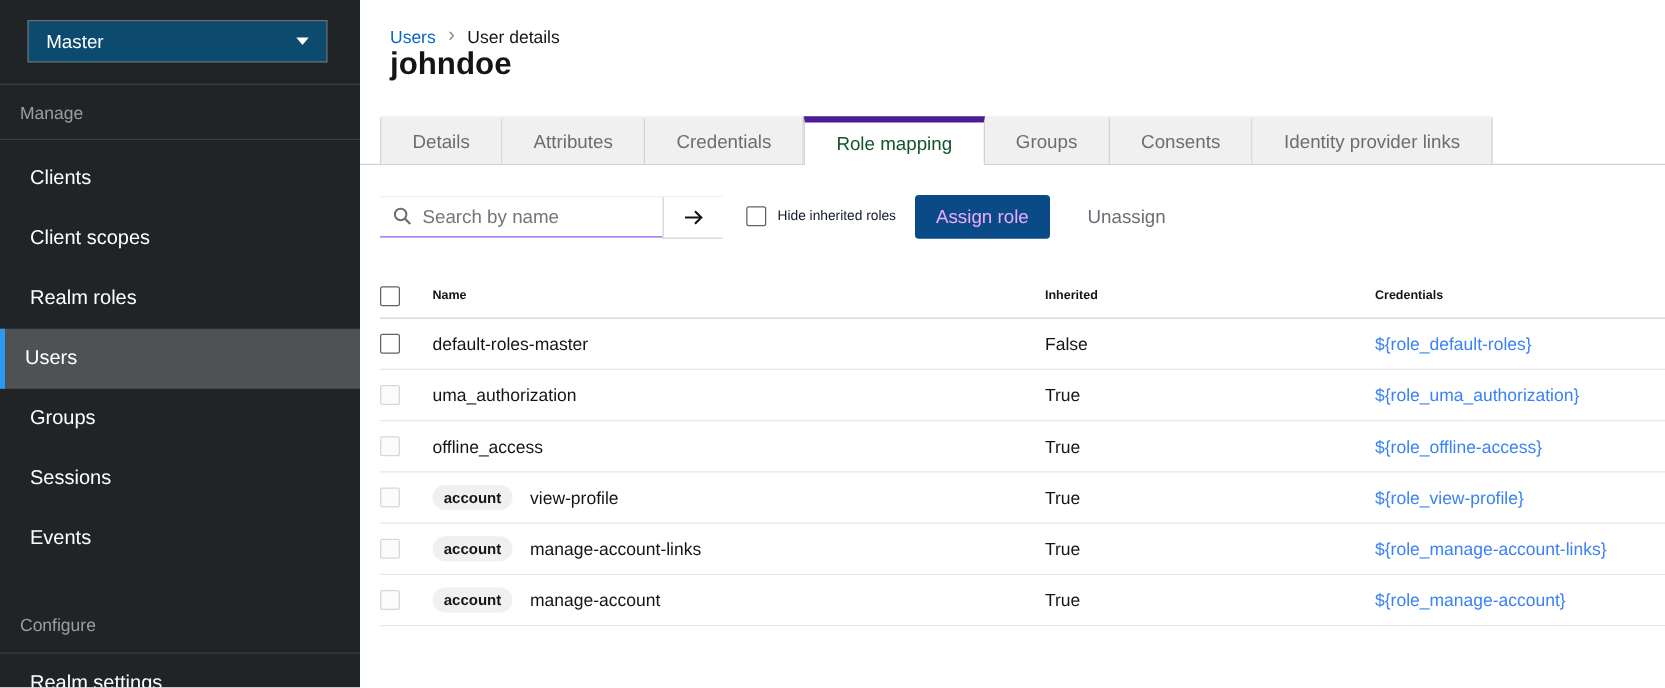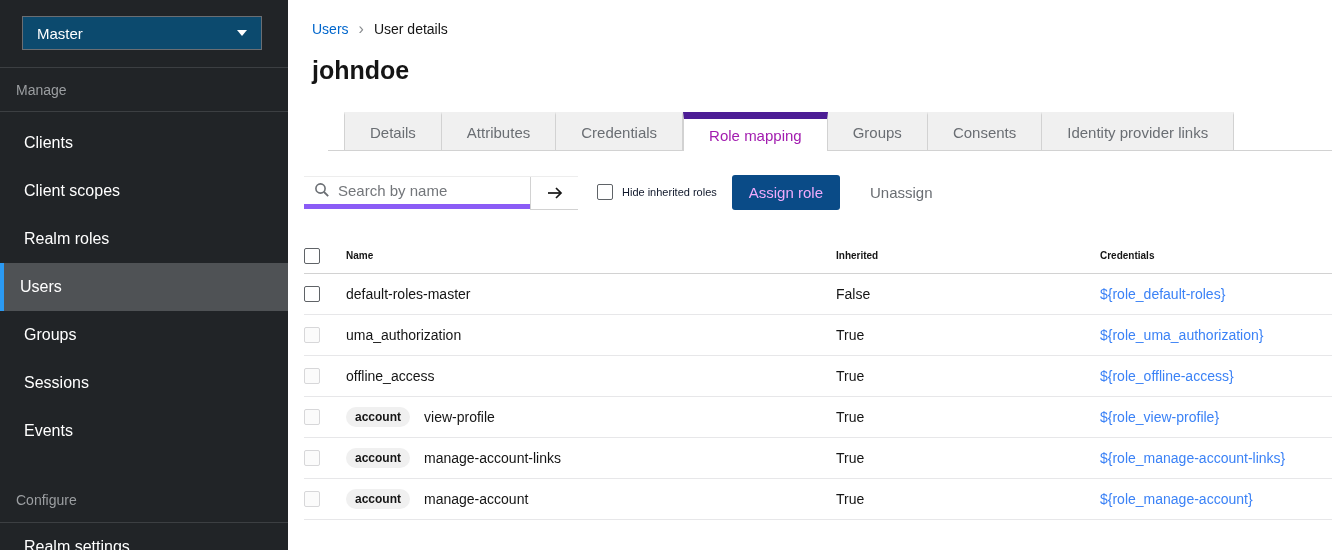--- a/index.html
+++ b/index.html
@@ -23,35 +23,35 @@
     color:#ffffff; font-size:16px; cursor:pointer; border-left:4px solid transparent; }
   .nav-item.selected { background:#4f5255; border-left:4px solid #2b9af3; padding-left:16px; }
 
   
   .main { flex:1; background:#fff; min-width:0; }
   .content-header { padding:21px 24px 0 24px; }
   .breadcrumb { display:flex; align-items:center; font-size:14px; gap:10px; }
   .crumb-link { color:#0066cc; text-decoration:none; cursor:pointer; }
   .crumb-sep { color:#8a8d90; font-size:16px; line-height:1; }
   .crumb-current { color:#151515; }
-  .page-title { margin-top:19px; font-size:25px; font-weight:700; color:#151515; }
+  .page-title { font-size:25px; font-weight:700; color:#151515; }
 
   .tabbar { display:flex; align-items:flex-start; border-bottom:1px solid #d2d2d2;
-    padding-left:16px; margin-top:27px; height:39px;margin-left:40px; }
+    padding-left:16px; margin-top:27px; height:39px; }
   .tab { height:38px; display:flex; align-items:center; padding:0 25px; background:#f0f0f0;
     border-right:1px solid #d2d2d2; border-top:3px solid transparent;
     font-size:15px; color:#6a6e73; cursor:pointer; white-space:nowrap; }
   .tab:first-child { border-left:1px solid #d2d2d2; }
-  .tab.active { background:#fff; color:#a21caf; border-top:7px solid #4c1d95;
+  .tab.active { background:#fff; color:#14532d; border-top:5px solid #4c1d95;
     border-left:1px solid #d2d2d2; height:39px; }
 
   .toolbar { display:flex; align-items:center; margin-top:24px; padding-left:16px; height:34px; }
   .search-group { display:flex; width:274px; height:33px; border-top:1px solid #ededed; }
   .search-input-wrap { display:flex; align-items:center; width:226px;
-    border-bottom:5px solid #8b5cf6; background:#fff; padding-left:10px; gap:8px; }
+    border-bottom:1px solid #8b5cf6; background:#fff; padding-left:10px; gap:8px; }
   .search-input { border:none; outline:none; width:170px; font-size:15px;
     font-family:"Liberation Sans", sans-serif; color:#151515; }
   .search-input::placeholder { color:#73767a; }
   .search-go { width:48px; height:33px; background:#fff; border:none;
     border-left:1px solid #d2d2d2; border-bottom:1px solid #d2d2d2;
     display:flex; align-items:center; justify-content:center; cursor:pointer; }
   .checkbox { width:16px; height:16px; border:1px solid #5f6367; border-radius:2px;
     background:#fff; flex:0 0 16px; cursor:pointer; }
   .checkbox.disabled { border-color:#d7d7d9; background:#fbfbfb; cursor:default; }
   .hide-label { font-size:11px; color:#0f172a; margin-left:9px; cursor:pointer; }

